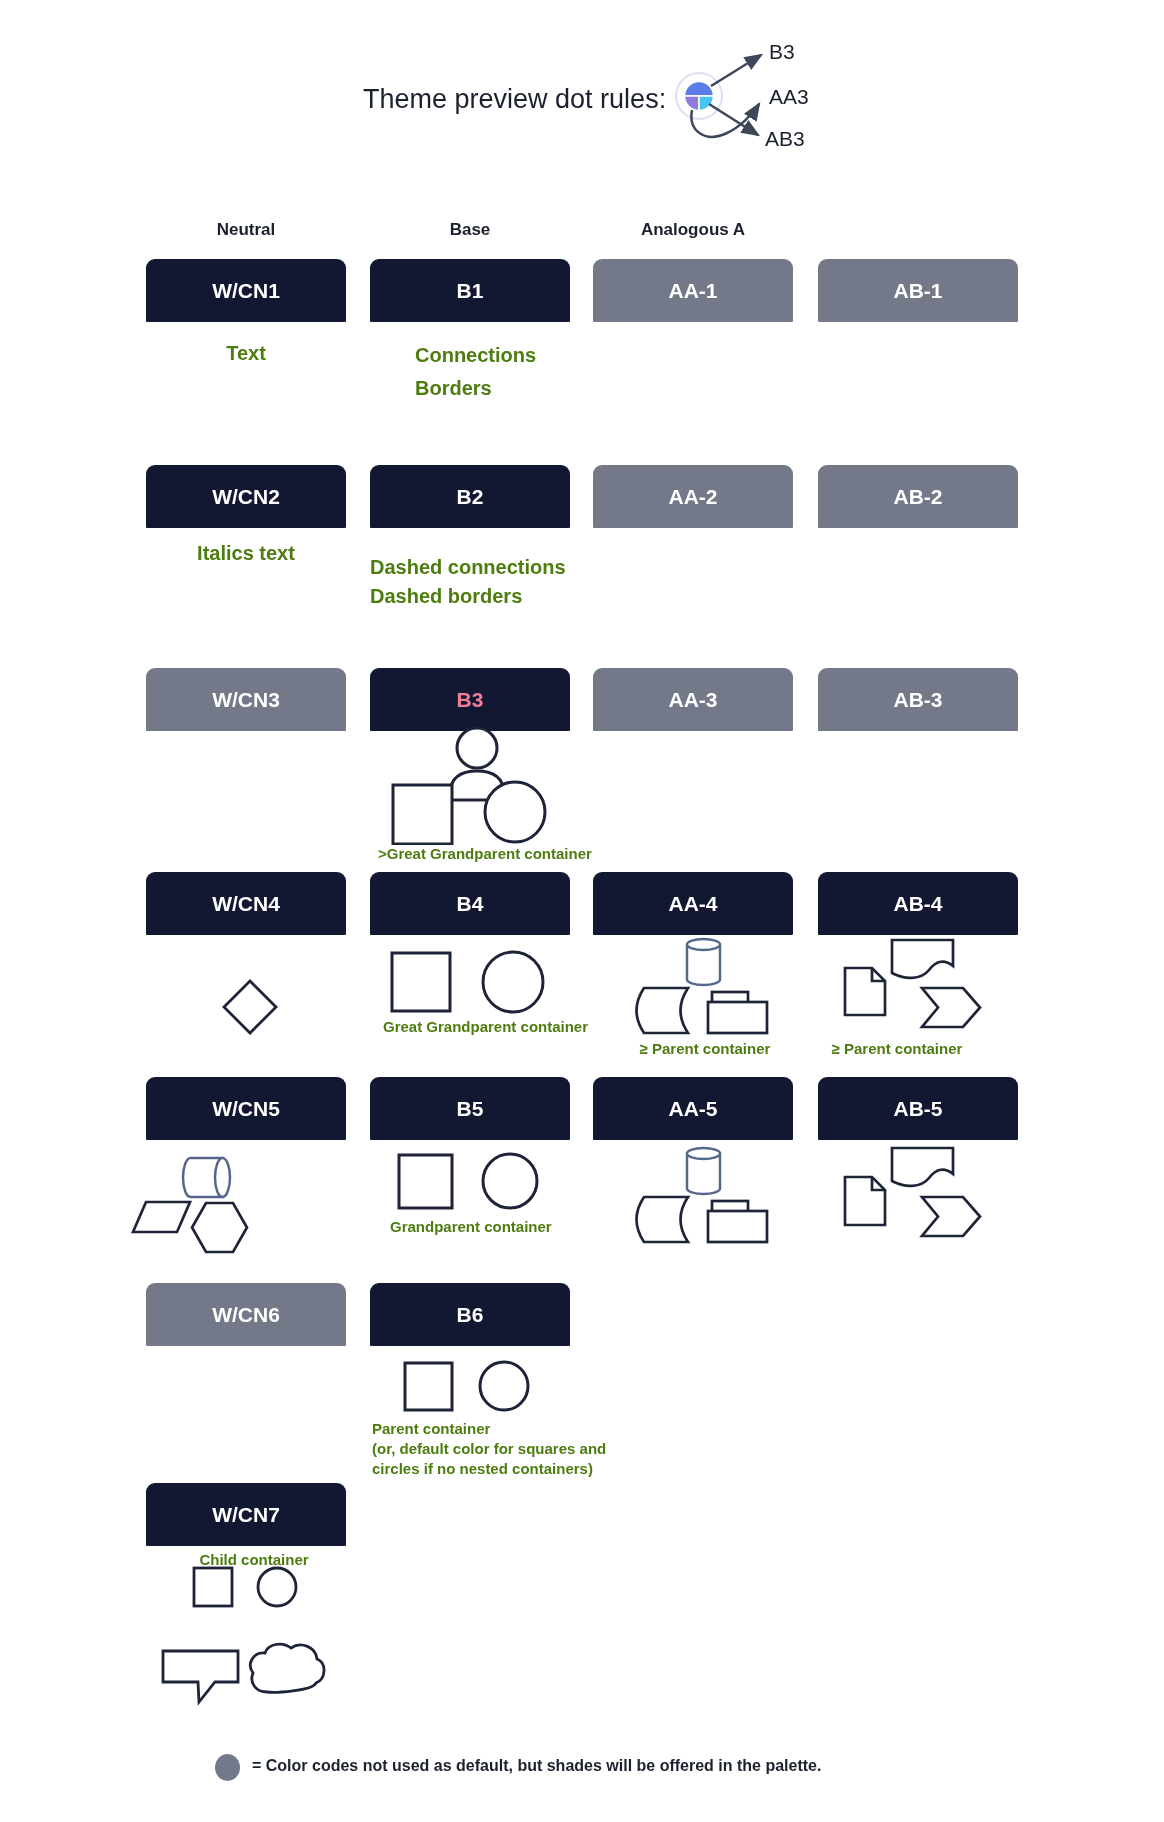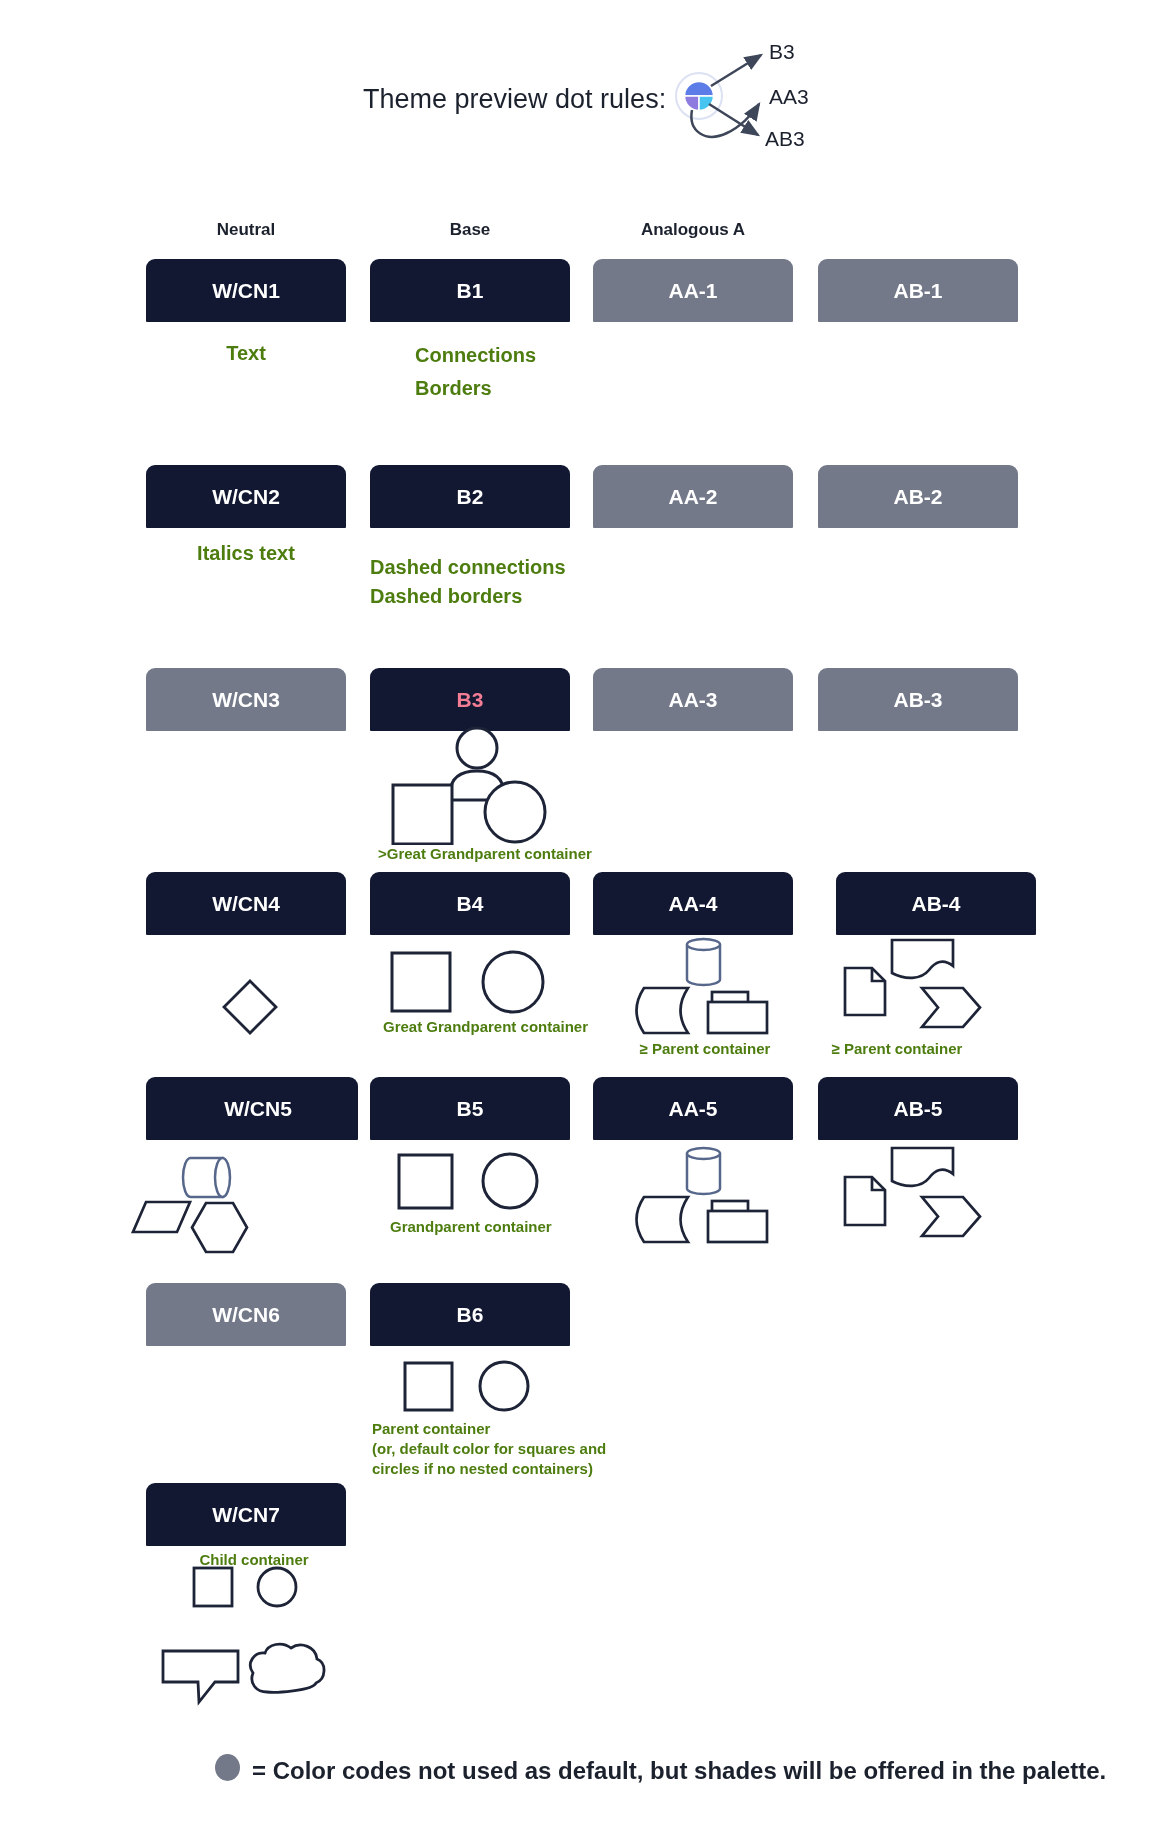--- a/index.html
+++ b/index.html
@@ -20,21 +20,21 @@
   .sw.gray{background:#737989;}
   .sw.pink-text{color:#f27d95;}
   .note{font-weight:700;color:#4d7c0f;}
   .note.md{font-size:20px;}
   .note.sm{font-size:15px;}
   .lh33{line-height:33px;}
   .lh29{line-height:29px;}
   .lh20{line-height:20px;}
   .center{text-align:center;}
   .legend-dot{width:25px;height:27px;border-radius:50%;background:#737989;}
-  .legend-text{font-size:24px;font-weight:700;}
+  .legend-text{font-size:16px;font-weight:700;}
   svg{display:block;}
 </style>
 </head>
 <body>
 
 <div class="canvas">
 
   <div class="abs title" style="left:363px;top:84px;">Theme preview dot rules:</div>
 
   <svg class="abs" style="left:630px;top:25px;" width="180" height="130" viewBox="0 0 180 130">
@@ -89,21 +89,21 @@
     <path d="M80 75 L80 68 Q81 46 107 46 Q133 46 134 68 L134 75 Z" fill="#ffffff" stroke="#1E2437" stroke-width="3"></path>
     <circle cx="107" cy="23" r="20" fill="#ffffff" stroke="#1E2437" stroke-width="3"></circle>
     <rect x="23" y="60" width="59" height="59" fill="#ffffff" stroke="#1E2437" stroke-width="3"></rect>
     <circle cx="145" cy="87" r="30" fill="#ffffff" stroke="#1E2437" stroke-width="3"></circle>
   </svg>
   <div class="abs note sm" style="left:378px;top:845px;">&gt;Great Grandparent container</div>
 
   <div class="abs sw dark" style="left:146px;top:872px;">W/CN4</div>
   <div class="abs sw dark" style="left:370px;top:872px;">B4</div>
   <div class="abs sw dark" style="left:593px;top:872px;">AA-4</div>
-  <div class="abs sw dark" style="left:836px;top:872px;">AB-4</div>
+  <div class="abs sw dark" style="left:818px;top:872px;">AB-4</div>
 
   <svg class="abs" style="left:200px;top:960px;" width="100" height="100" viewBox="0 0 100 100">
     <path d="M50 21 L76 47 L50 73 L24 47 Z" fill="#ffffff" stroke="#1E2437" stroke-width="2.8"></path>
   </svg>
 
   <svg class="abs" style="left:380px;top:945px;" width="180" height="70" viewBox="0 0 180 70">
     <rect x="12" y="8" width="58" height="58" fill="#ffffff" stroke="#1E2437" stroke-width="3"></rect>
     <circle cx="133" cy="37" r="30" fill="#ffffff" stroke="#1E2437" stroke-width="3"></circle>
   </svg>
   <div class="abs note sm" style="left:383px;top:1018px;">Great Grandparent container</div>
@@ -118,21 +118,21 @@
   <div class="abs note sm center" style="left:620px;top:1040px;width:170px;">≥  Parent container</div>
 
   <svg class="abs" style="left:835px;top:930px;" width="160" height="105" viewBox="0 0 160 105">
     <path d="M57 10 H118 V36 C108 28 100 32 94 40 C86 50 70 50 57 43 Z" fill="#ffffff" stroke="#1E2437" stroke-width="2.7"></path>
     <path d="M10 38 H37 L50 51 V85 H10 Z" fill="#ffffff" stroke="#1E2437" stroke-width="2.7"></path>
     <path d="M37 38 V51 H50" fill="none" stroke="#1E2437" stroke-width="2.7"></path>
     <path d="M87 58 L128 58 L145 77.5 L128 97 L87 97 L103 77.5 Z" fill="#ffffff" stroke="#1E2437" stroke-width="2.7"></path>
   </svg>
   <div class="abs note sm center" style="left:817px;top:1040px;width:160px;">≥ Parent container</div>
 
-  <div class="abs sw dark" style="left:146px;top:1077px;padding-left:12px;">W/CN5</div>
+  <div class="abs sw dark" style="left:146px;top:1077px;">W/CN5</div>
   <div class="abs sw dark" style="left:370px;top:1077px;">B5</div>
   <div class="abs sw dark" style="left:593px;top:1077px;">AA-5</div>
   <div class="abs sw dark" style="left:818px;top:1077px;">AB-5</div>
 
   <svg class="abs" style="left:120px;top:1140px;" width="140" height="120" viewBox="0 0 140 120">
     <path d="M102.5 18 H70.5 A7.5 19.5 0 0 0 70.5 57 H102.5 Z" fill="#ffffff" stroke="#56678B" stroke-width="2.5"></path>
     <ellipse cx="102.5" cy="37.5" rx="7.5" ry="19.5" fill="#ffffff" stroke="#56678B" stroke-width="2.5"></ellipse>
     <path d="M26 62 L70 62 L57 92 L13 92 Z" fill="#ffffff" stroke="#1E2437" stroke-width="2.7"></path>
     <path d="M86 63 H113 L127 87.5 L113 112 H86 L72 87.5 Z" fill="#ffffff" stroke="#1E2437" stroke-width="2.7"></path>
   </svg>

